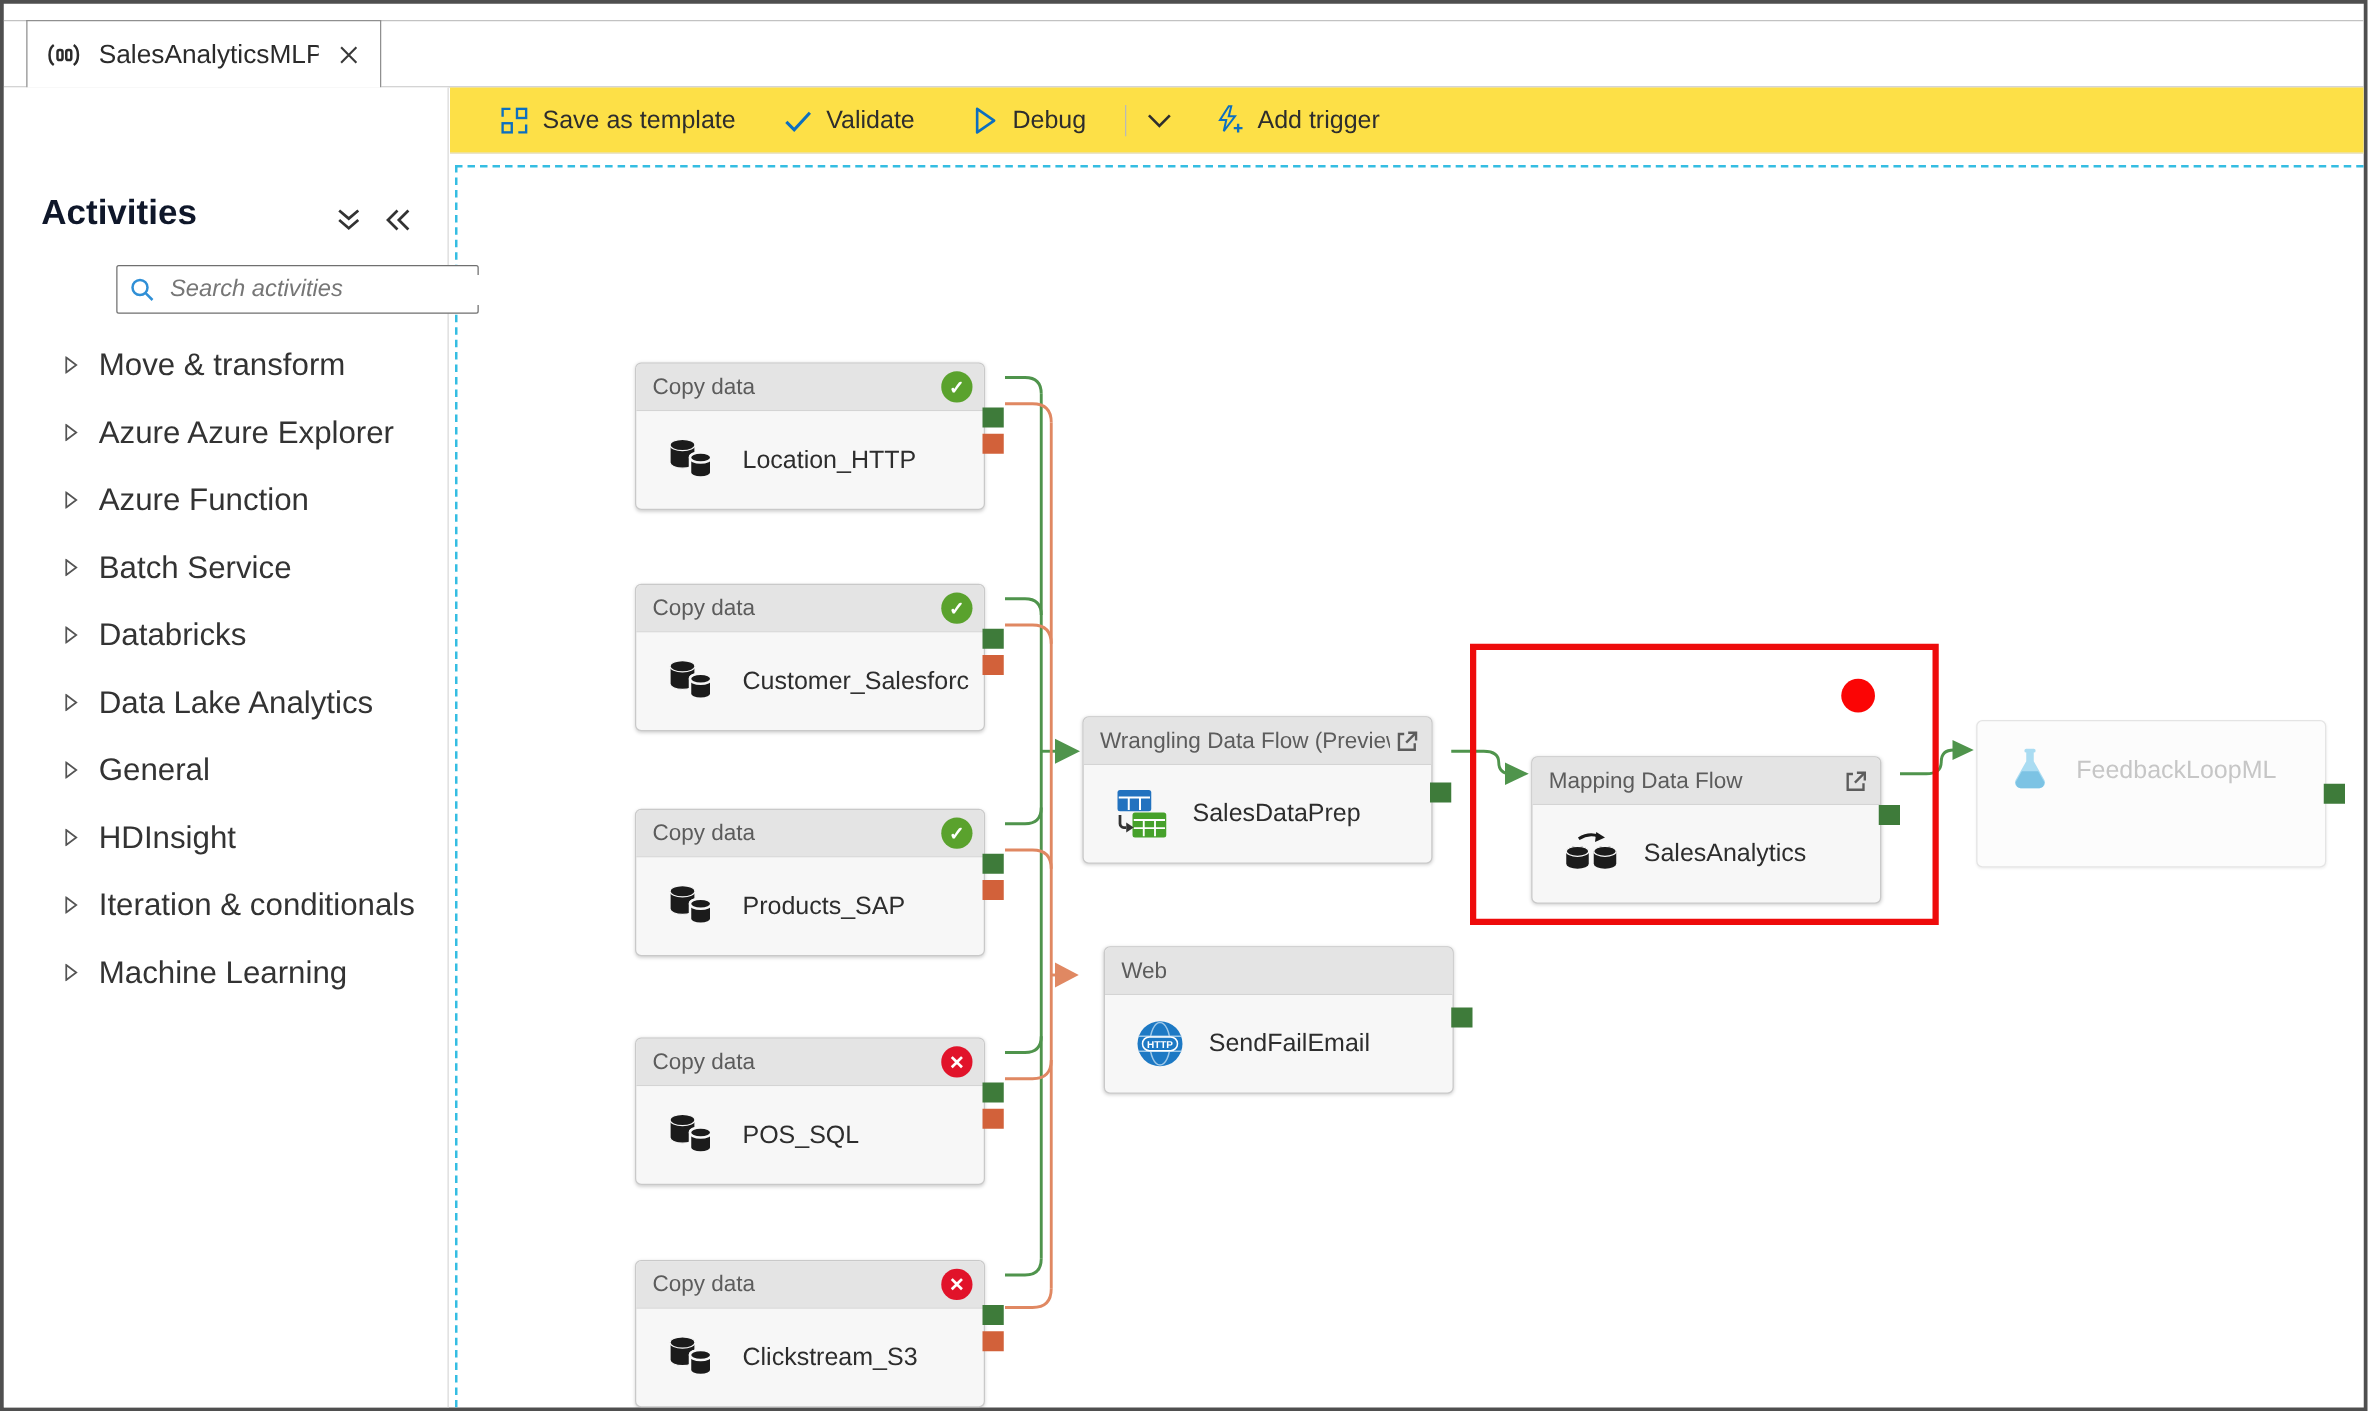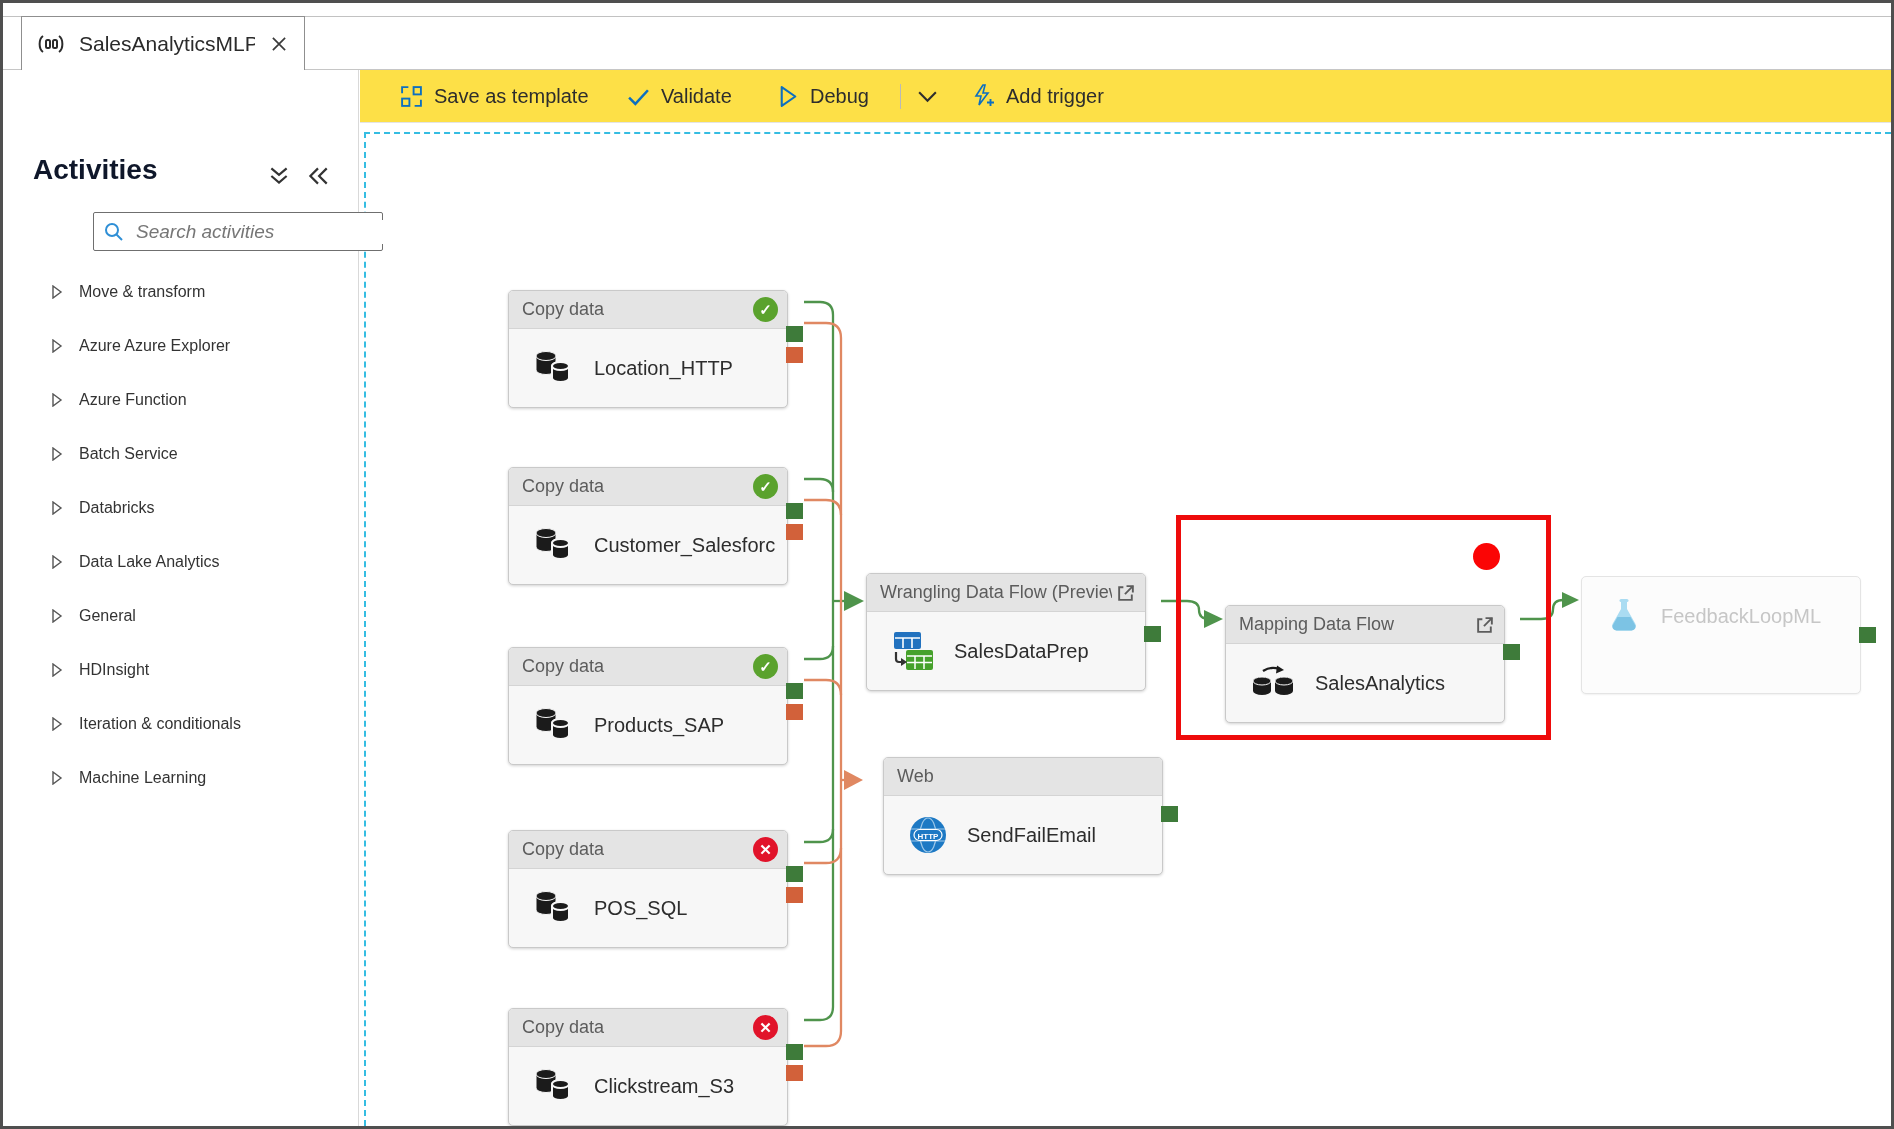--- a/index.html
+++ b/index.html
@@ -33,21 +33,21 @@
     border:1px solid #6f6f6f; border-radius:2px; background:#fff;
     display:flex; align-items:center; padding:0 10px; gap:10px;margin-left:46px;
   }
   .search-box input {
     border:none; outline:none; flex:1; font-size:19px; color:#333;
     font-family:"Liberation Sans", sans-serif; font-style:italic;
   }
   .search-box input::placeholder { color:#767676; font-style:italic; }
   .cat-list { position:absolute; left:0; top:195px; width:356px; }
   .cat-item { height:54px; display:flex; align-items:center; gap:16px; padding-left:48px; cursor:pointer; }
-  .cat-label { font-size:16px; color:#333333; }
+  .cat-label { font-size:25px; color:#333333; }
 
   
   .toolbar { position:absolute; left:357px; top:67px; right:0; height:53px; background:#fde047; border-bottom:1px solid #e4e4e4; z-index:2; }
   .tb-item { position:absolute; top:0; height:52px; display:flex; align-items:center; gap:11px; font-size:20px; color:#2d2d2d; cursor:pointer; white-space:nowrap; }
   .tb-sep { position:absolute; top:14px; width:1px; height:25px; background:#b9b9b9; }
   .tb-chev { position:absolute; top:0; height:52px; display:flex; align-items:center; cursor:pointer; }
 
   
   .canvas-area {
     position:absolute; left:361px; top:129px; right:0; bottom:0;

